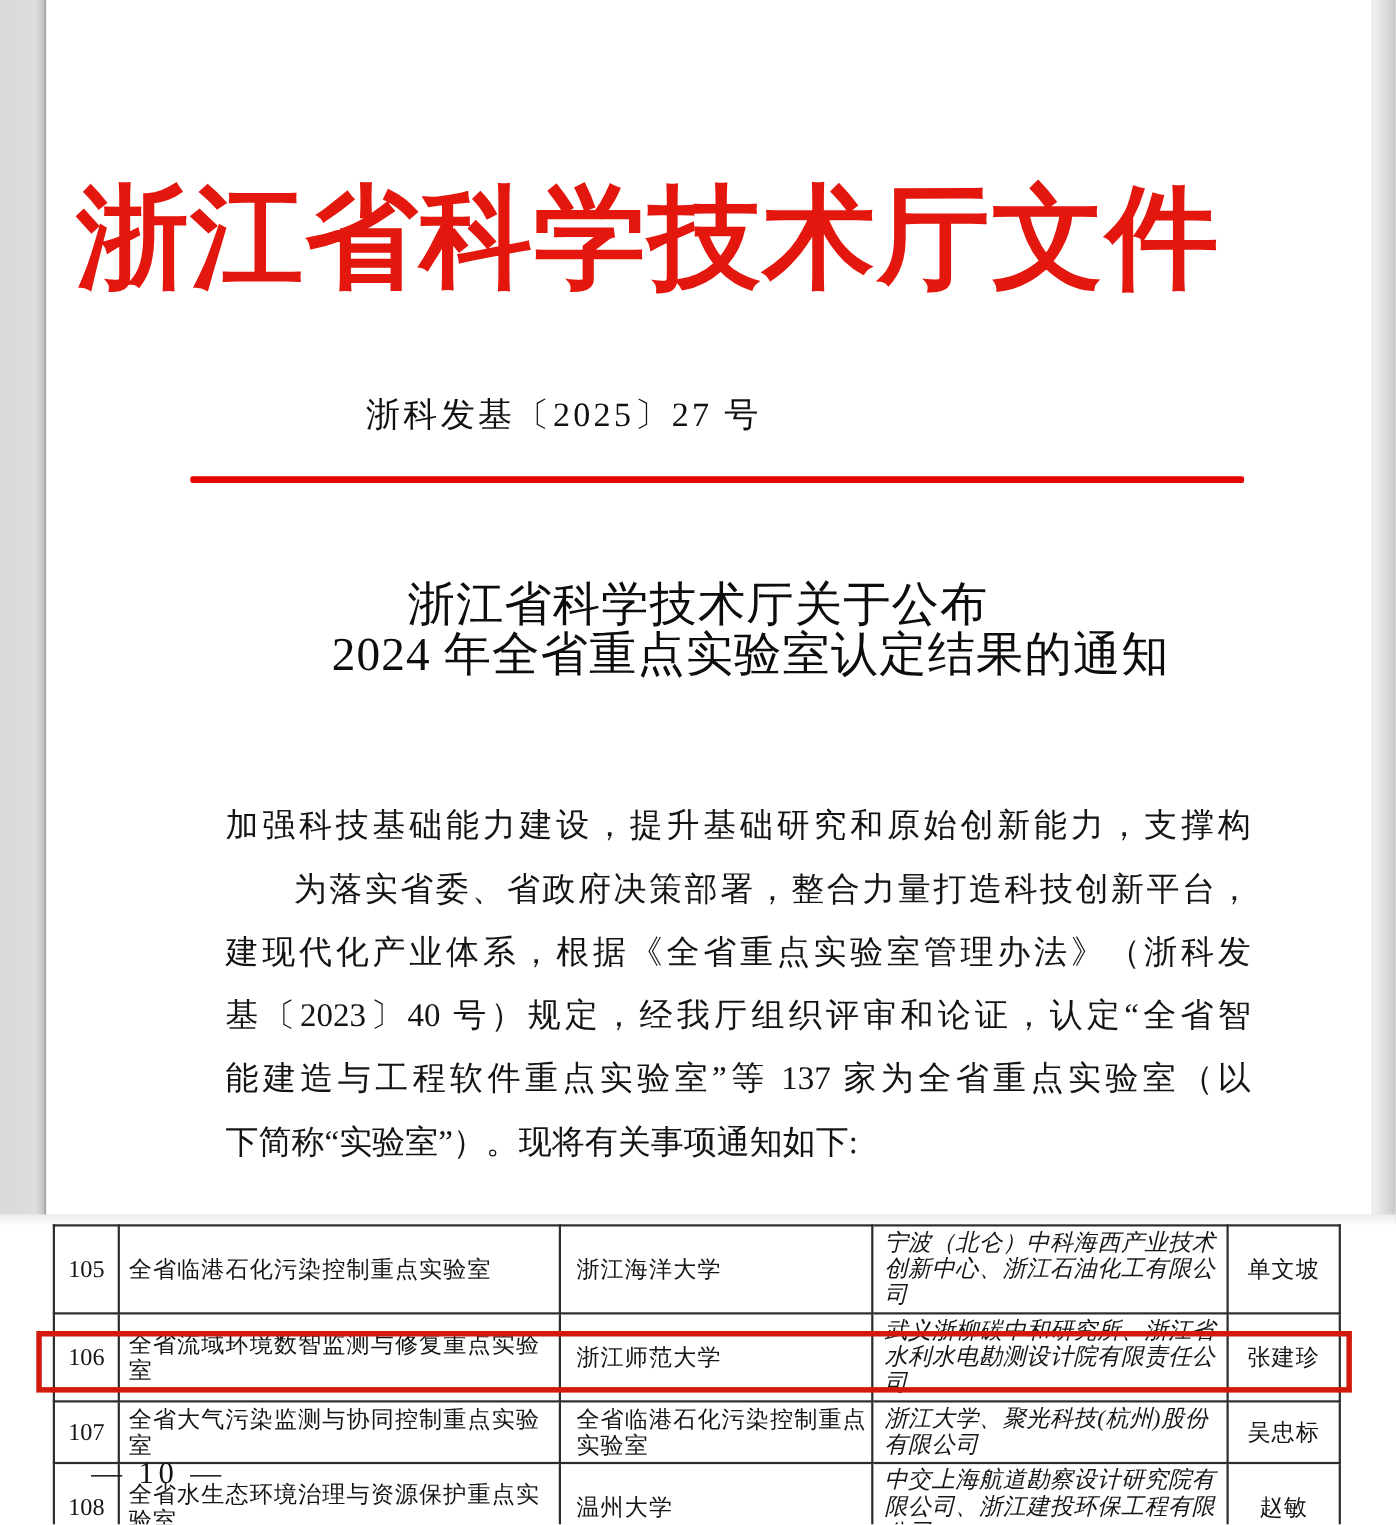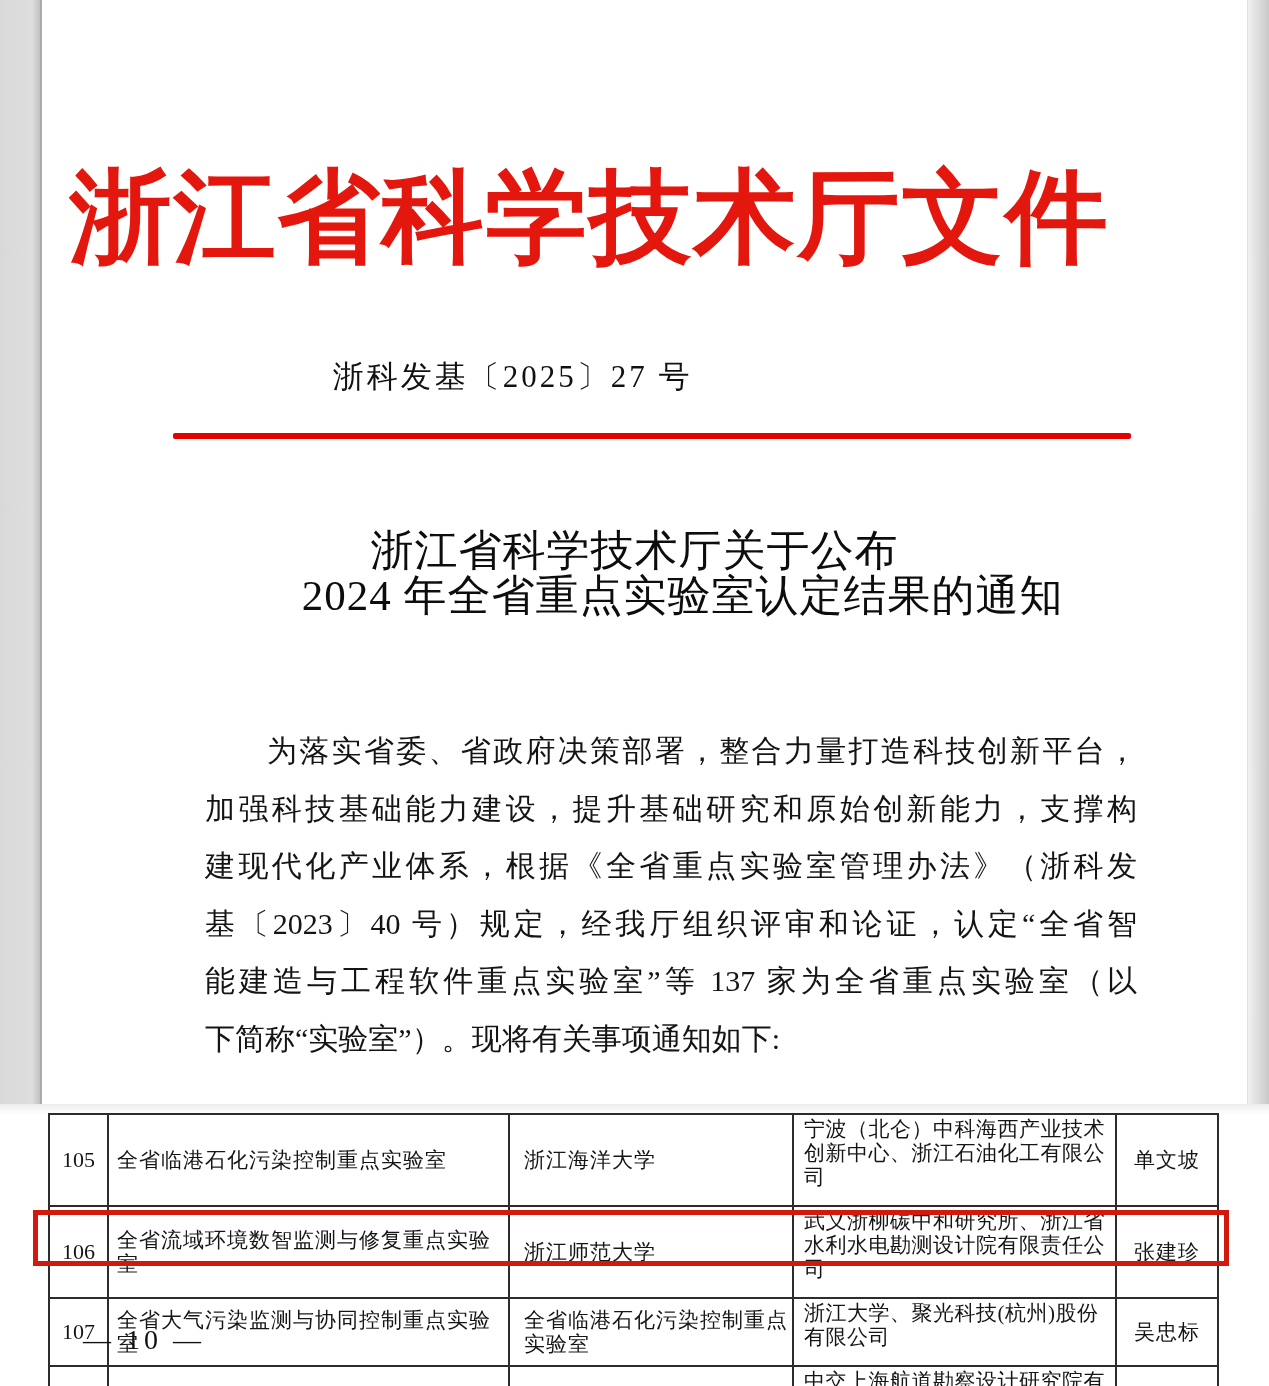--- a/index.html
+++ b/index.html
@@ -69,21 +69,21 @@
   }
   table.result-table td {
     border: 2px solid #2c2c2c;
     vertical-align: middle;
     line-height: 24px;
     overflow: hidden;
   }
   td.c-num { text-align: center; font-size: 22px; }
   td.c-lab { padding-left: 8px; letter-spacing: 1px; }
   td.c-inst { padding-left: 14px; letter-spacing: 1px; }
-  td.c-partner { padding: 2px 6px 16px 10px; letter-spacing: 0.5px; }
+  td.c-partner { padding: 2px 6px 4px 10px; letter-spacing: 0.5px; font-style: italic; }
   td.c-person { text-align: center; letter-spacing: 1px; }
   .highlight-box {
     position: absolute; left: 33px; top: 1210px; width: 1196px; height: 56px;
     border: 5px solid #d2190e;
     background: transparent;
     pointer-events: none;
   }
   .footer-page {
     position: absolute; left: 83px; top: 1320px; width: 300px; height: 40px;
     line-height: 40px; font-size: 28px; color: #111; letter-spacing: 4px;
@@ -100,22 +100,22 @@
   <div class="letterhead">浙江省科学技术厅文件</div>
 
   <div class="doc-number">浙科发基〔2025〕27 号</div>
 
   <div class="red-divider"></div>
 
   <div class="doc-title line1">浙江省科学技术厅关于公布</div>
   <div class="doc-title line2">2024 年全省重点实验室认定结果的通知</div>
 
   <div class="body-text">
+    <div class="body-line justify">加强科技基础能力建设，提升基础研究和原始创新能力，支撑构</div>
     <div class="body-line justify indent">为落实省委、省政府决策部署，整合力量打造科技创新平台，</div>
-    <div class="body-line justify">加强科技基础能力建设，提升基础研究和原始创新能力，支撑构</div>
     <div class="body-line justify">建现代化产业体系，根据《全省重点实验室管理办法》（浙科发</div>
     <div class="body-line justify">基〔2023〕40 号）规定，经我厅组织评审和论证，认定“全省智</div>
     <div class="body-line justify">能建造与工程软件重点实验室”等 137 家为全省重点实验室（以</div>
     <div class="body-line">下简称“实验室”）。现将有关事项通知如下:</div>
   </div>
 
   <div class="seam"></div>
 
   <div class="table-wrap">
     <table class="result-table">

